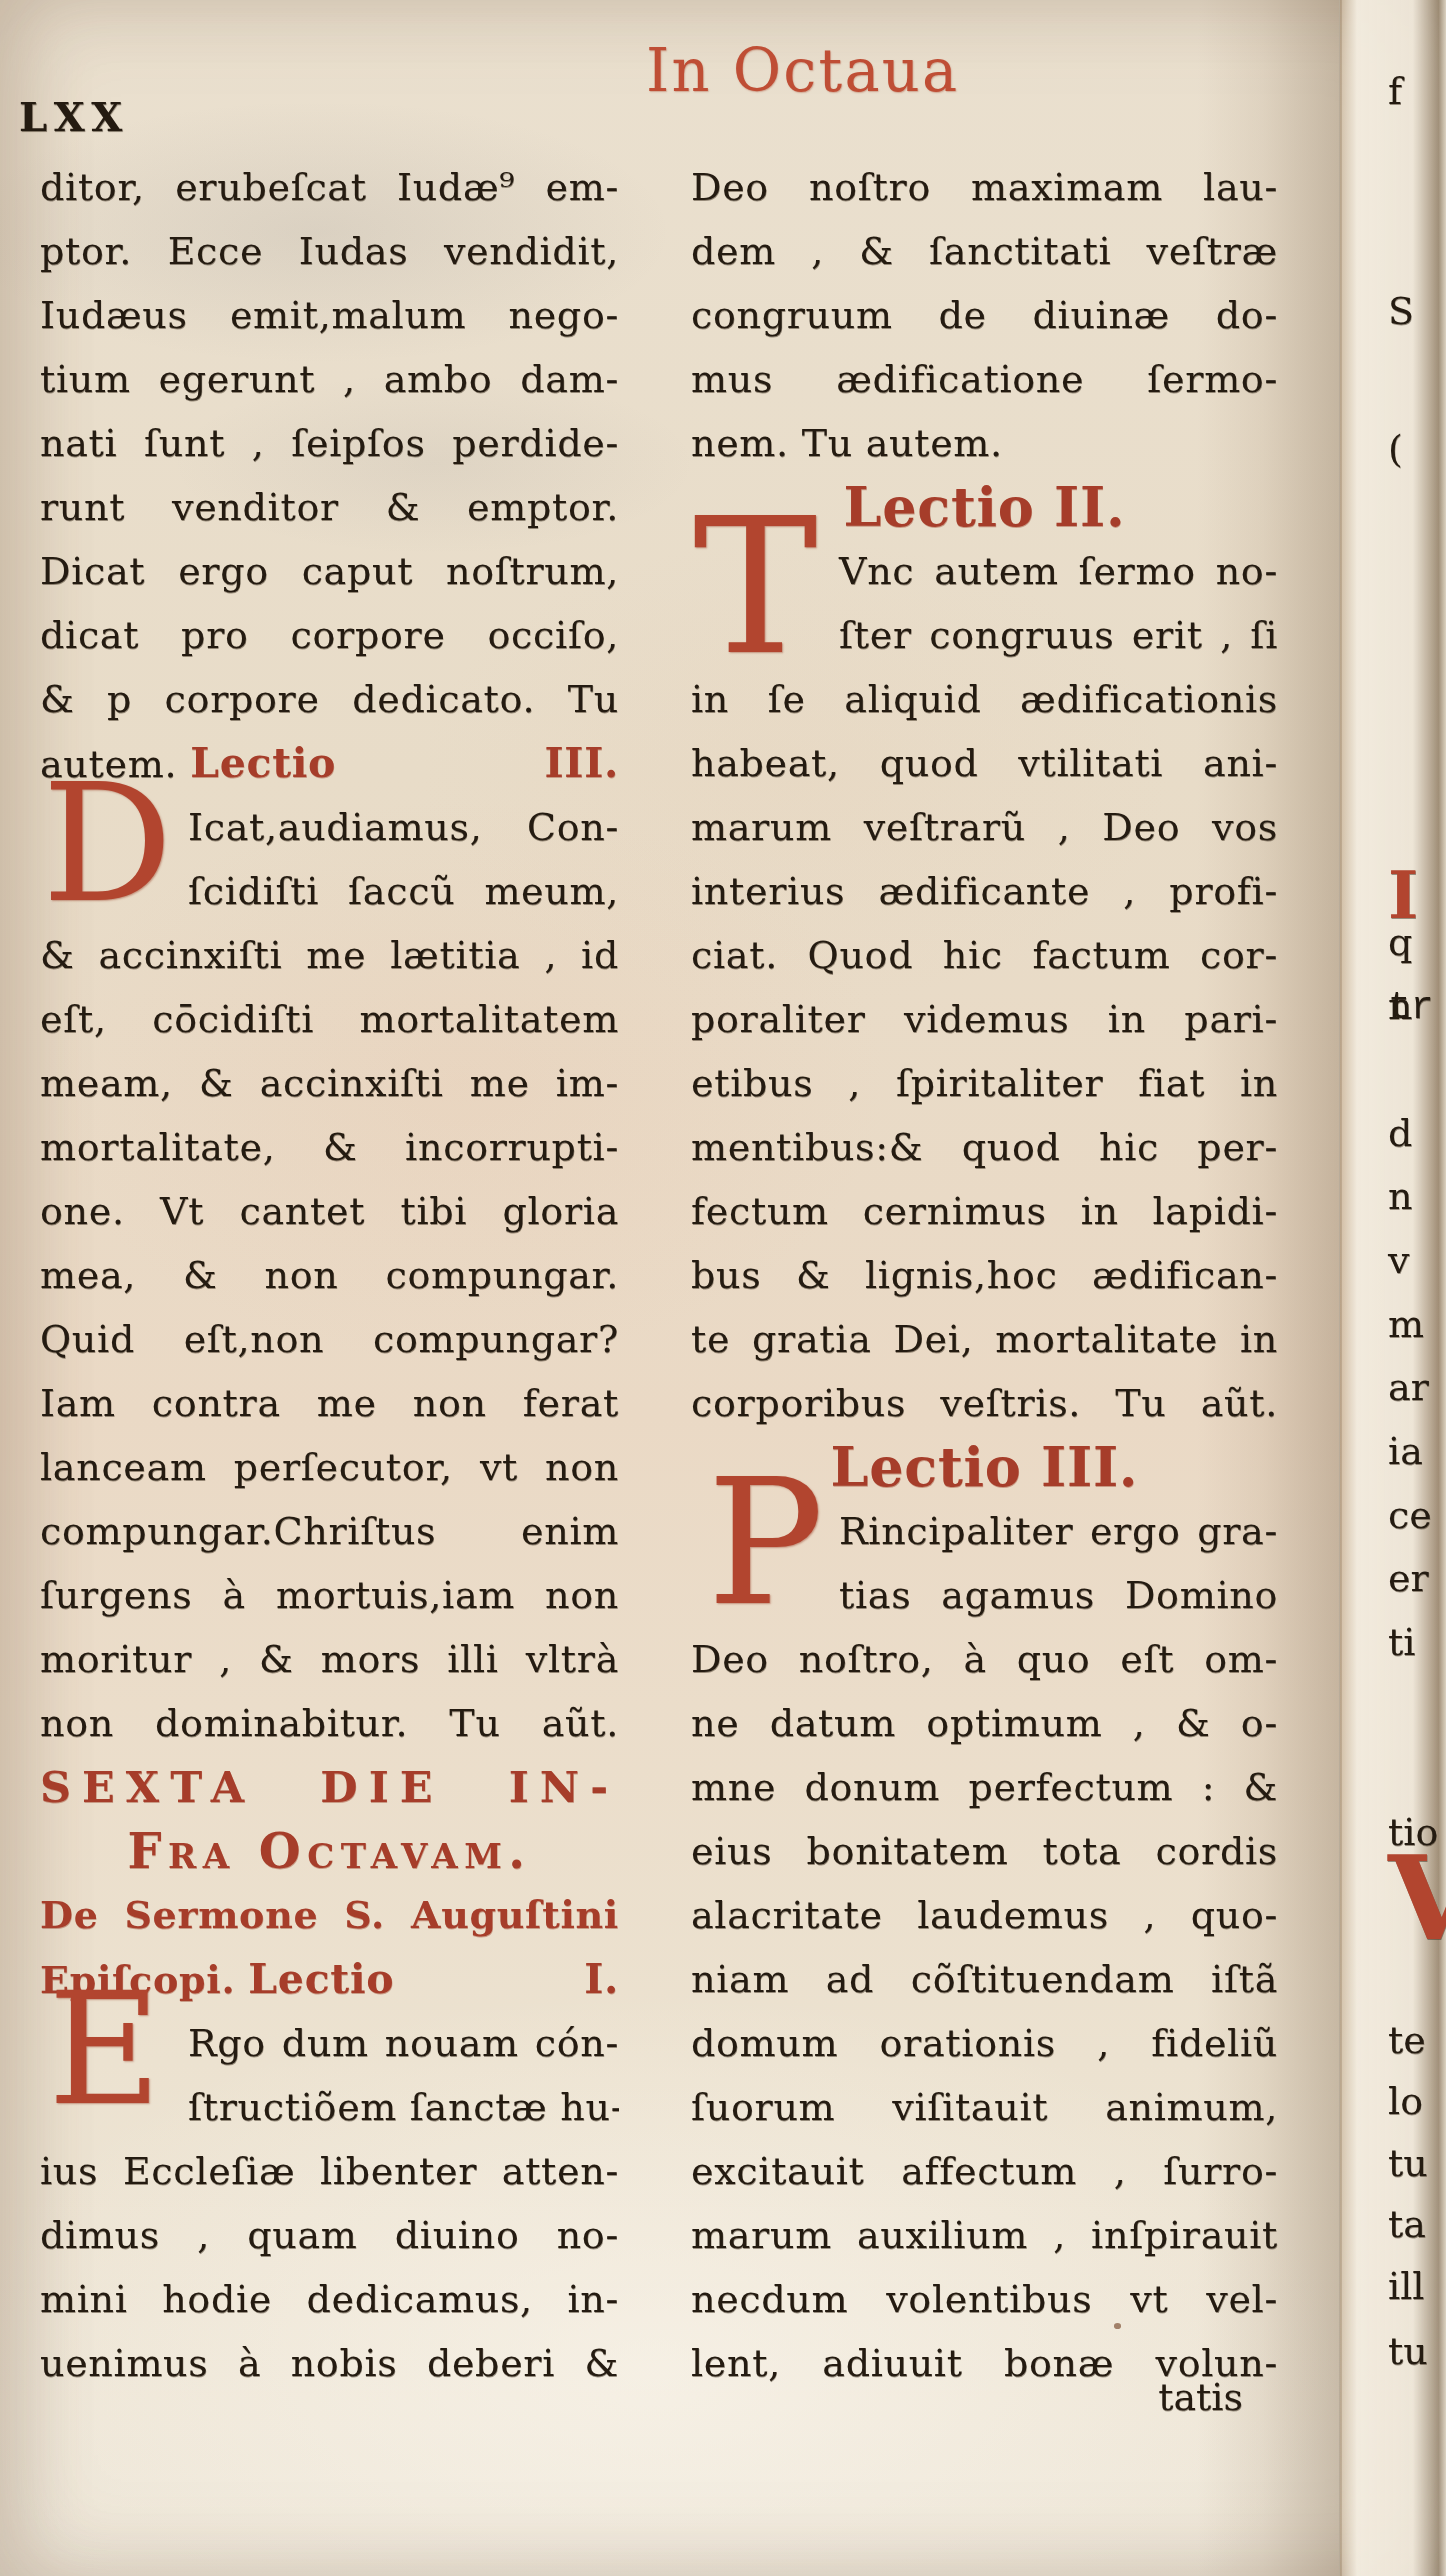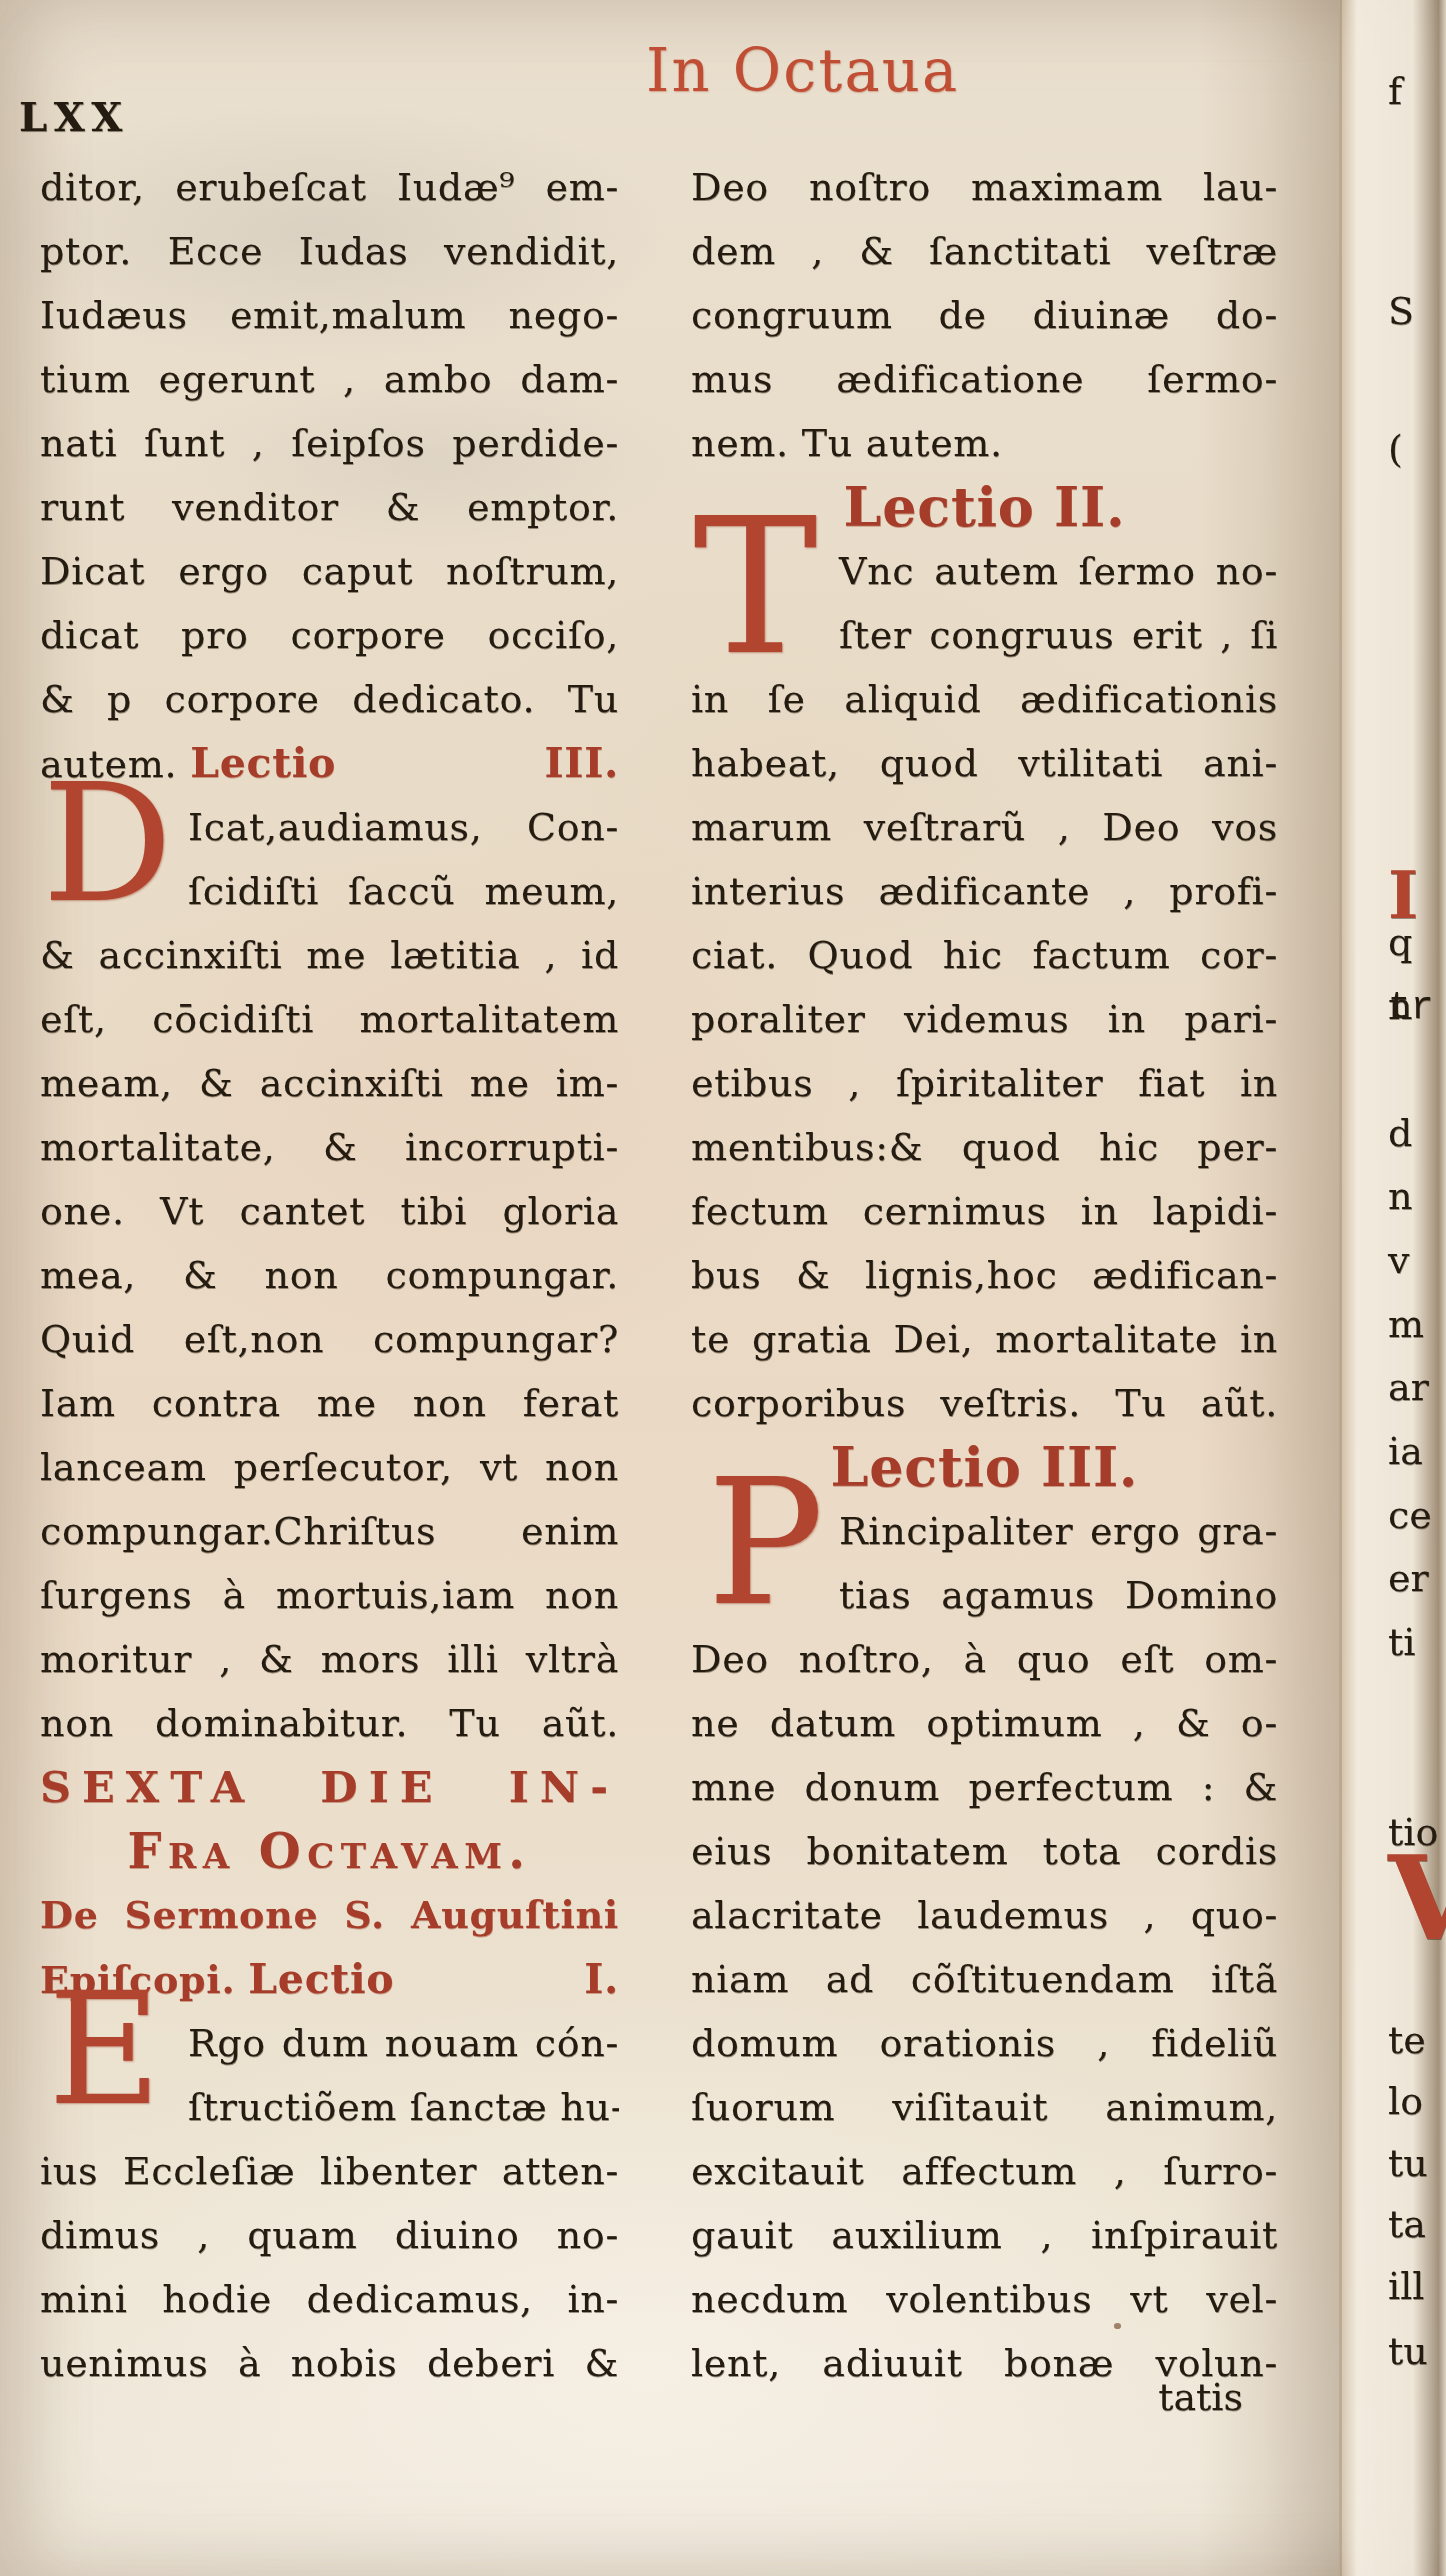--- a/index.html
+++ b/index.html
@@ -156,21 +156,21 @@
       <div class="line a-justify indent">tias agamus Domino</div>
       <div class="line a-justify">Deo noſtro, à quo eſt om-</div>
       <div class="line a-justify">ne datum optimum , &amp; o-</div>
       <div class="line a-justify">mne donum perfectum : &amp;</div>
       <div class="line a-justify">eius bonitatem tota cordis</div>
       <div class="line a-justify">alacritate laudemus , quo-</div>
       <div class="line a-justify">niam ad cõſtituendam iſtã</div>
       <div class="line a-justify">domum orationis , fideliũ</div>
       <div class="line a-justify">ſuorum viſitauit animum,</div>
       <div class="line a-justify">excitauit affectum , ſurro-</div>
-      <div class="line a-justify">gauit auxilium , inſpirauit</div>
+      <div class="line a-justify">marum auxilium , inſpirauit</div>
       <div class="line a-justify">necdum volentibus vt vel-</div>
       <div class="line a-justify">lent, adiuuit bonæ volun-</div>
     </div>
   <div id="dropcaps">
       <div class="dropcap" style="left: 42px; top: 780px; font-size: 163px;">D</div>
       <div class="dropcap" style="left: 48px; top: 1990px; font-size: 155px;">E</div>
       <div class="dropcap" style="left: 693px; top: 515px; font-size: 187px;">T</div>
       <div class="dropcap" style="left: 707px; top: 1475px; font-size: 174px;">P</div>
     </div>
   <div id="catchword">tatis</div>

